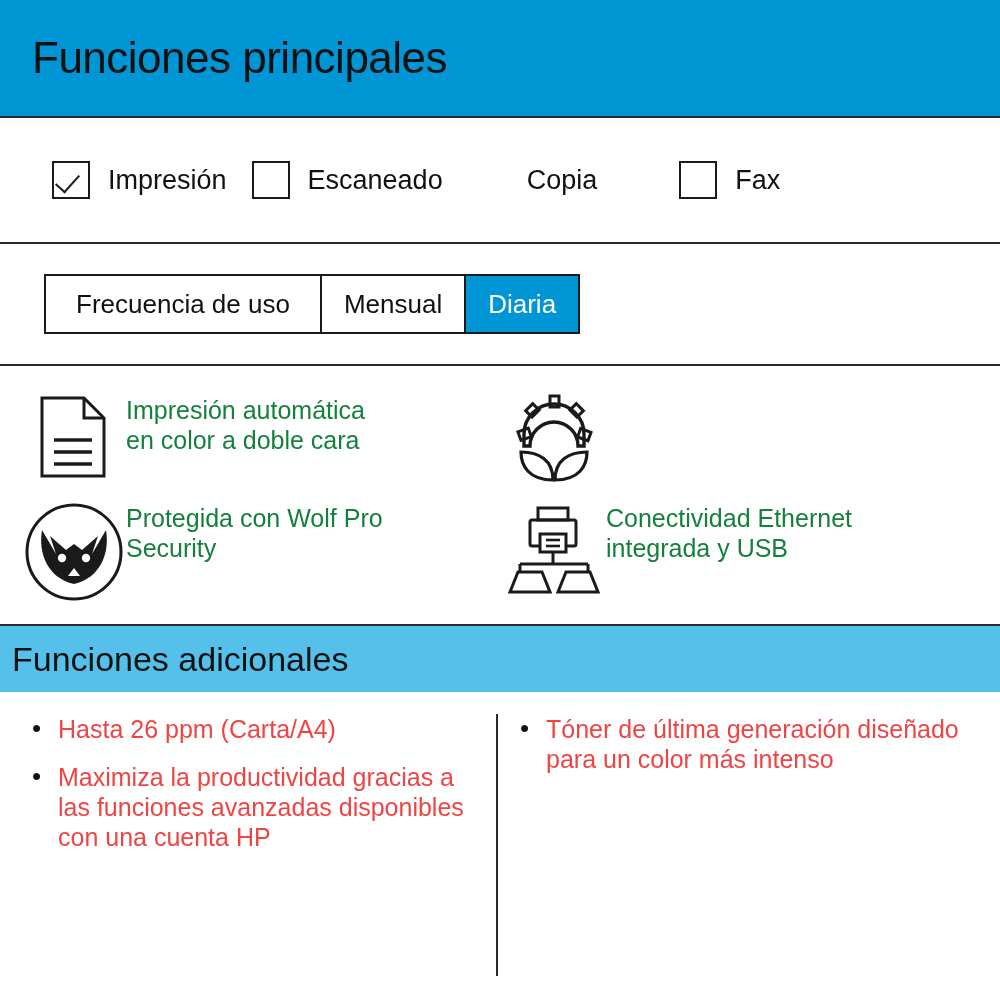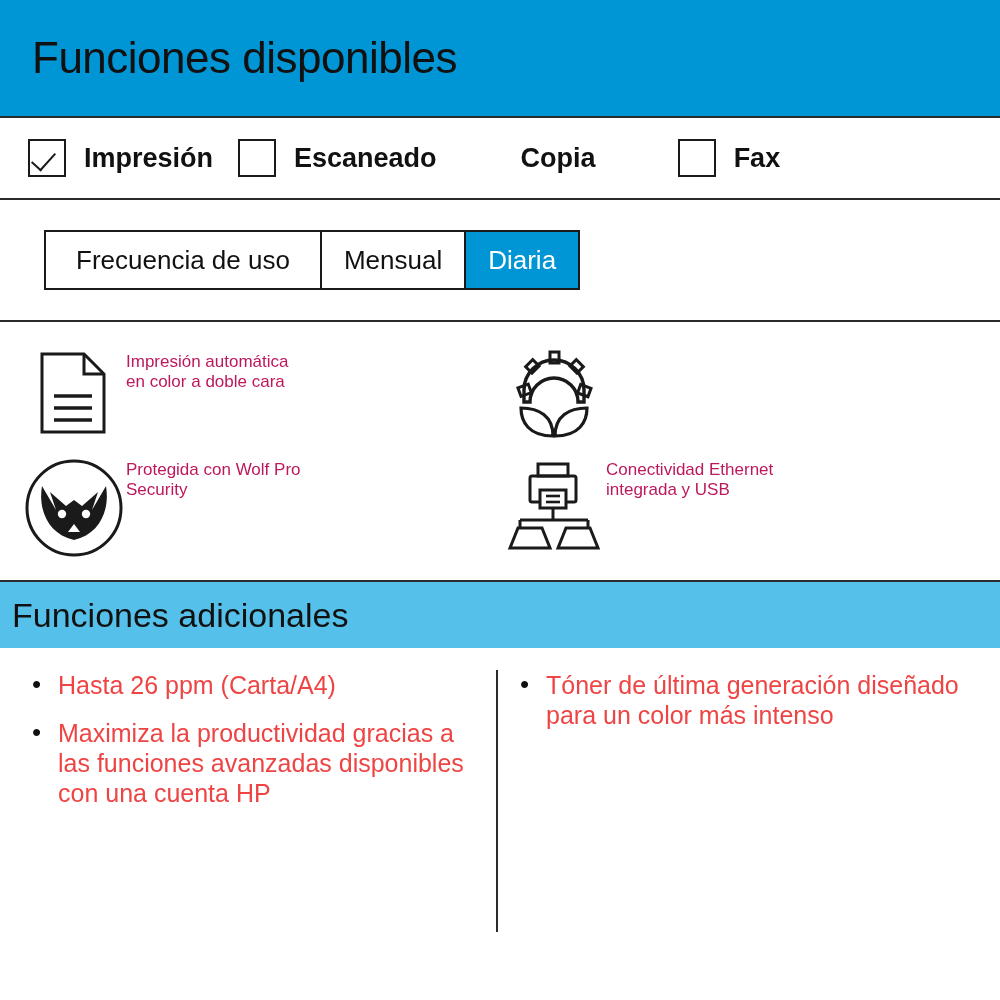--- a/index.html
+++ b/index.html
@@ -38,25 +38,24 @@
   }
 
   .hr {
     border: 0;
     border-top: 2px solid #2b2b2b;
     margin: 0;
   }
 
   
   .fn-row {
-    height: 80px;
-    display: flex;
-    align-items: center;
-    padding-left: 28px;
-    font-weight: bold;
+    height: 124px;
+    display: flex;
+    align-items: center;
+    padding-left: 52px;
   }
   .fn-item {
     display: flex;
     align-items: center;
   }
   .fn-item .box {
     width: 38px;
     height: 38px;
     border: 2.5px solid #1a1a1a;
     position: relative;
@@ -126,23 +125,23 @@
   }
   .feature .icon {
     width: 104px;
     flex: 0 0 104px;
     display: flex;
     align-items: flex-start;
     justify-content: center;
     padding-top: 2px;
   }
   .feature .ftxt {
-    font-size: 17px;
+    font-size: 25px;
     line-height: 1.18;
-    color: #be185d;
+    color: #15803d;
     padding-top: 4px;
   }
 
   
   .sub-banner {
     background: #55c1ea;
     height: 66px;
     display: flex;
     align-items: center;
     padding-left: 12px;
@@ -189,21 +188,21 @@
     color: #ef4444;
   }
   svg { display: block; }
 </style>
 </head>
 <body>
 
 <div class="page">
 
   <div class="header-banner">
-    <div class="title">Funciones disponibles</div>
+    <div class="title">Funciones principales</div>
   </div>
   <hr class="hr">
 
   <div class="fn-row">
     <div class="fn-item">
       <span class="box checked"></span>
       <span class="lbl">Impresión</span>
     </div>
     <div class="fn-gap-1"></div>
     <div class="fn-item">

